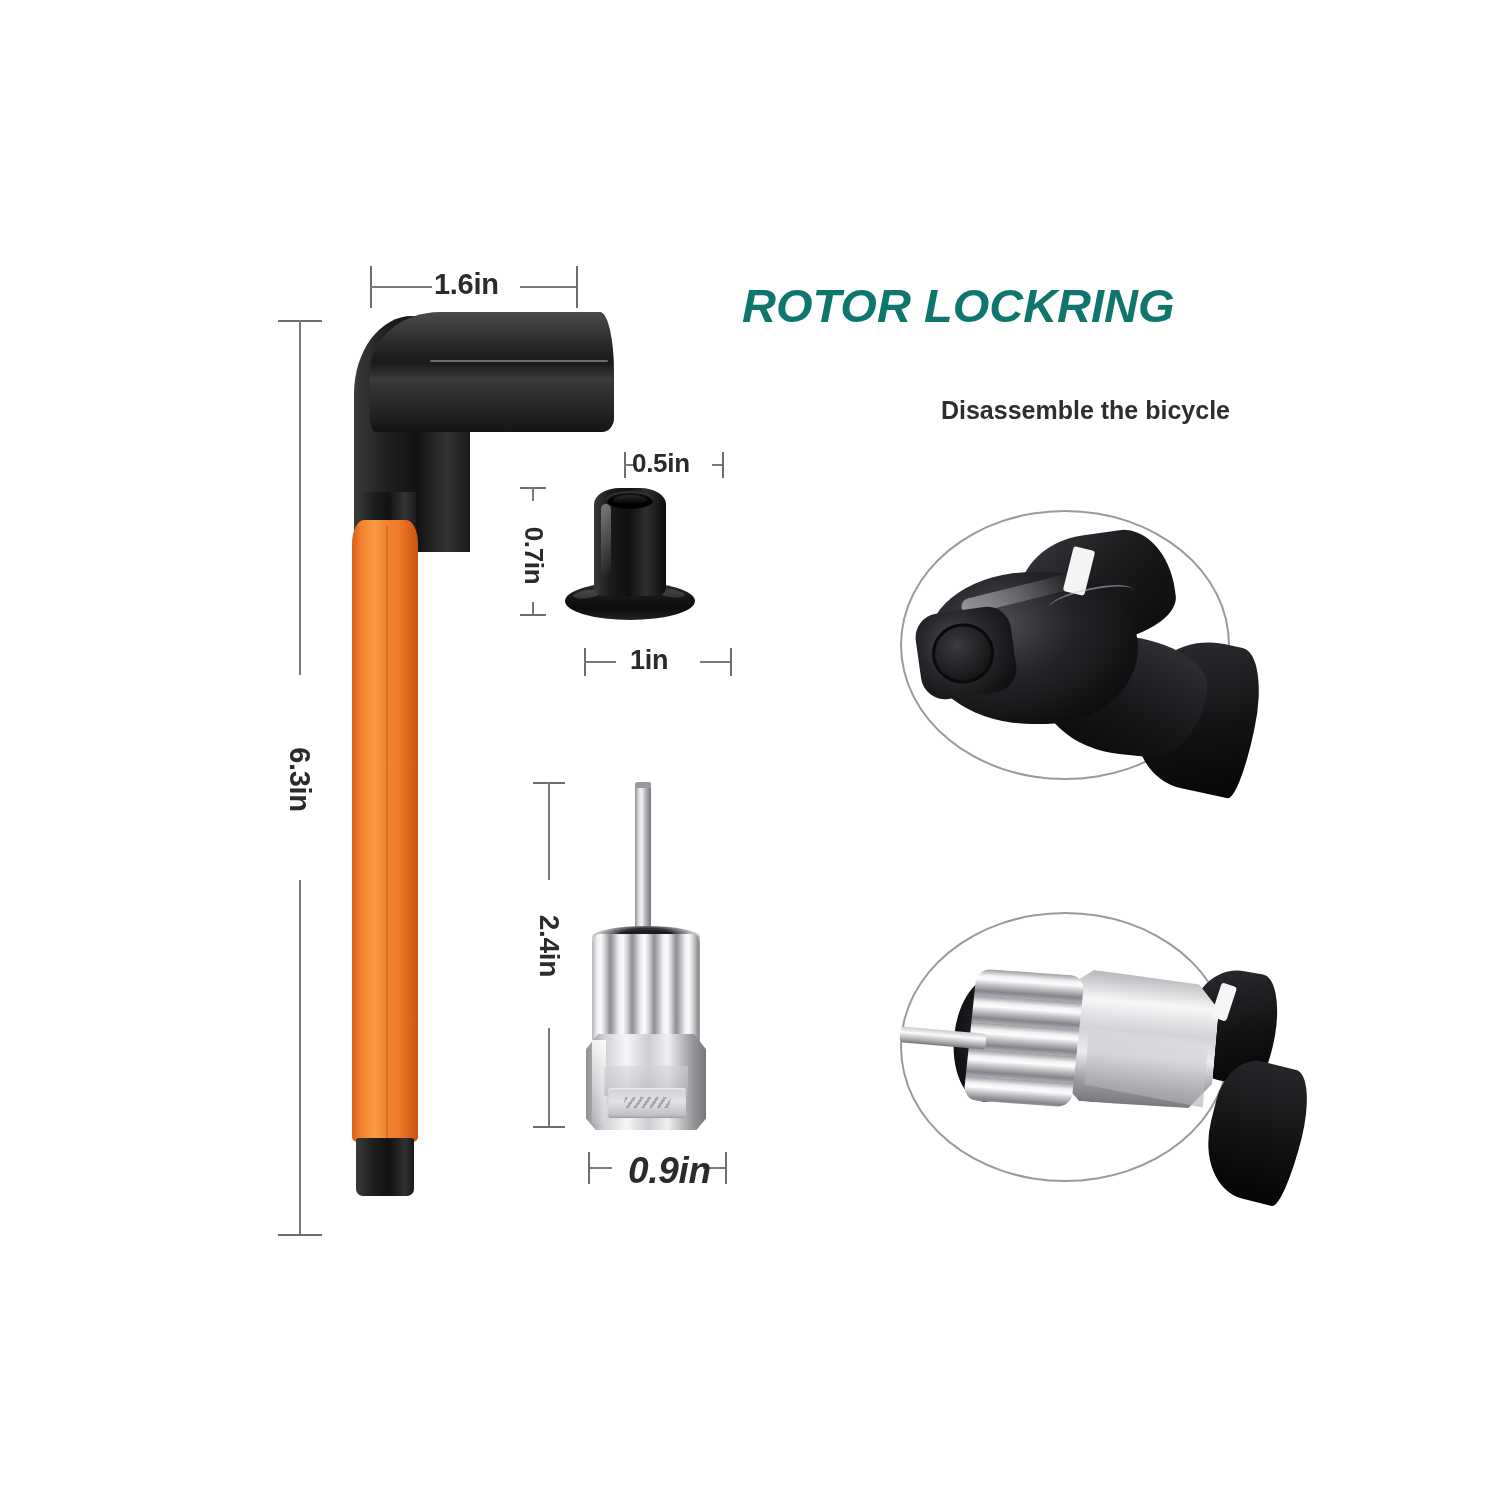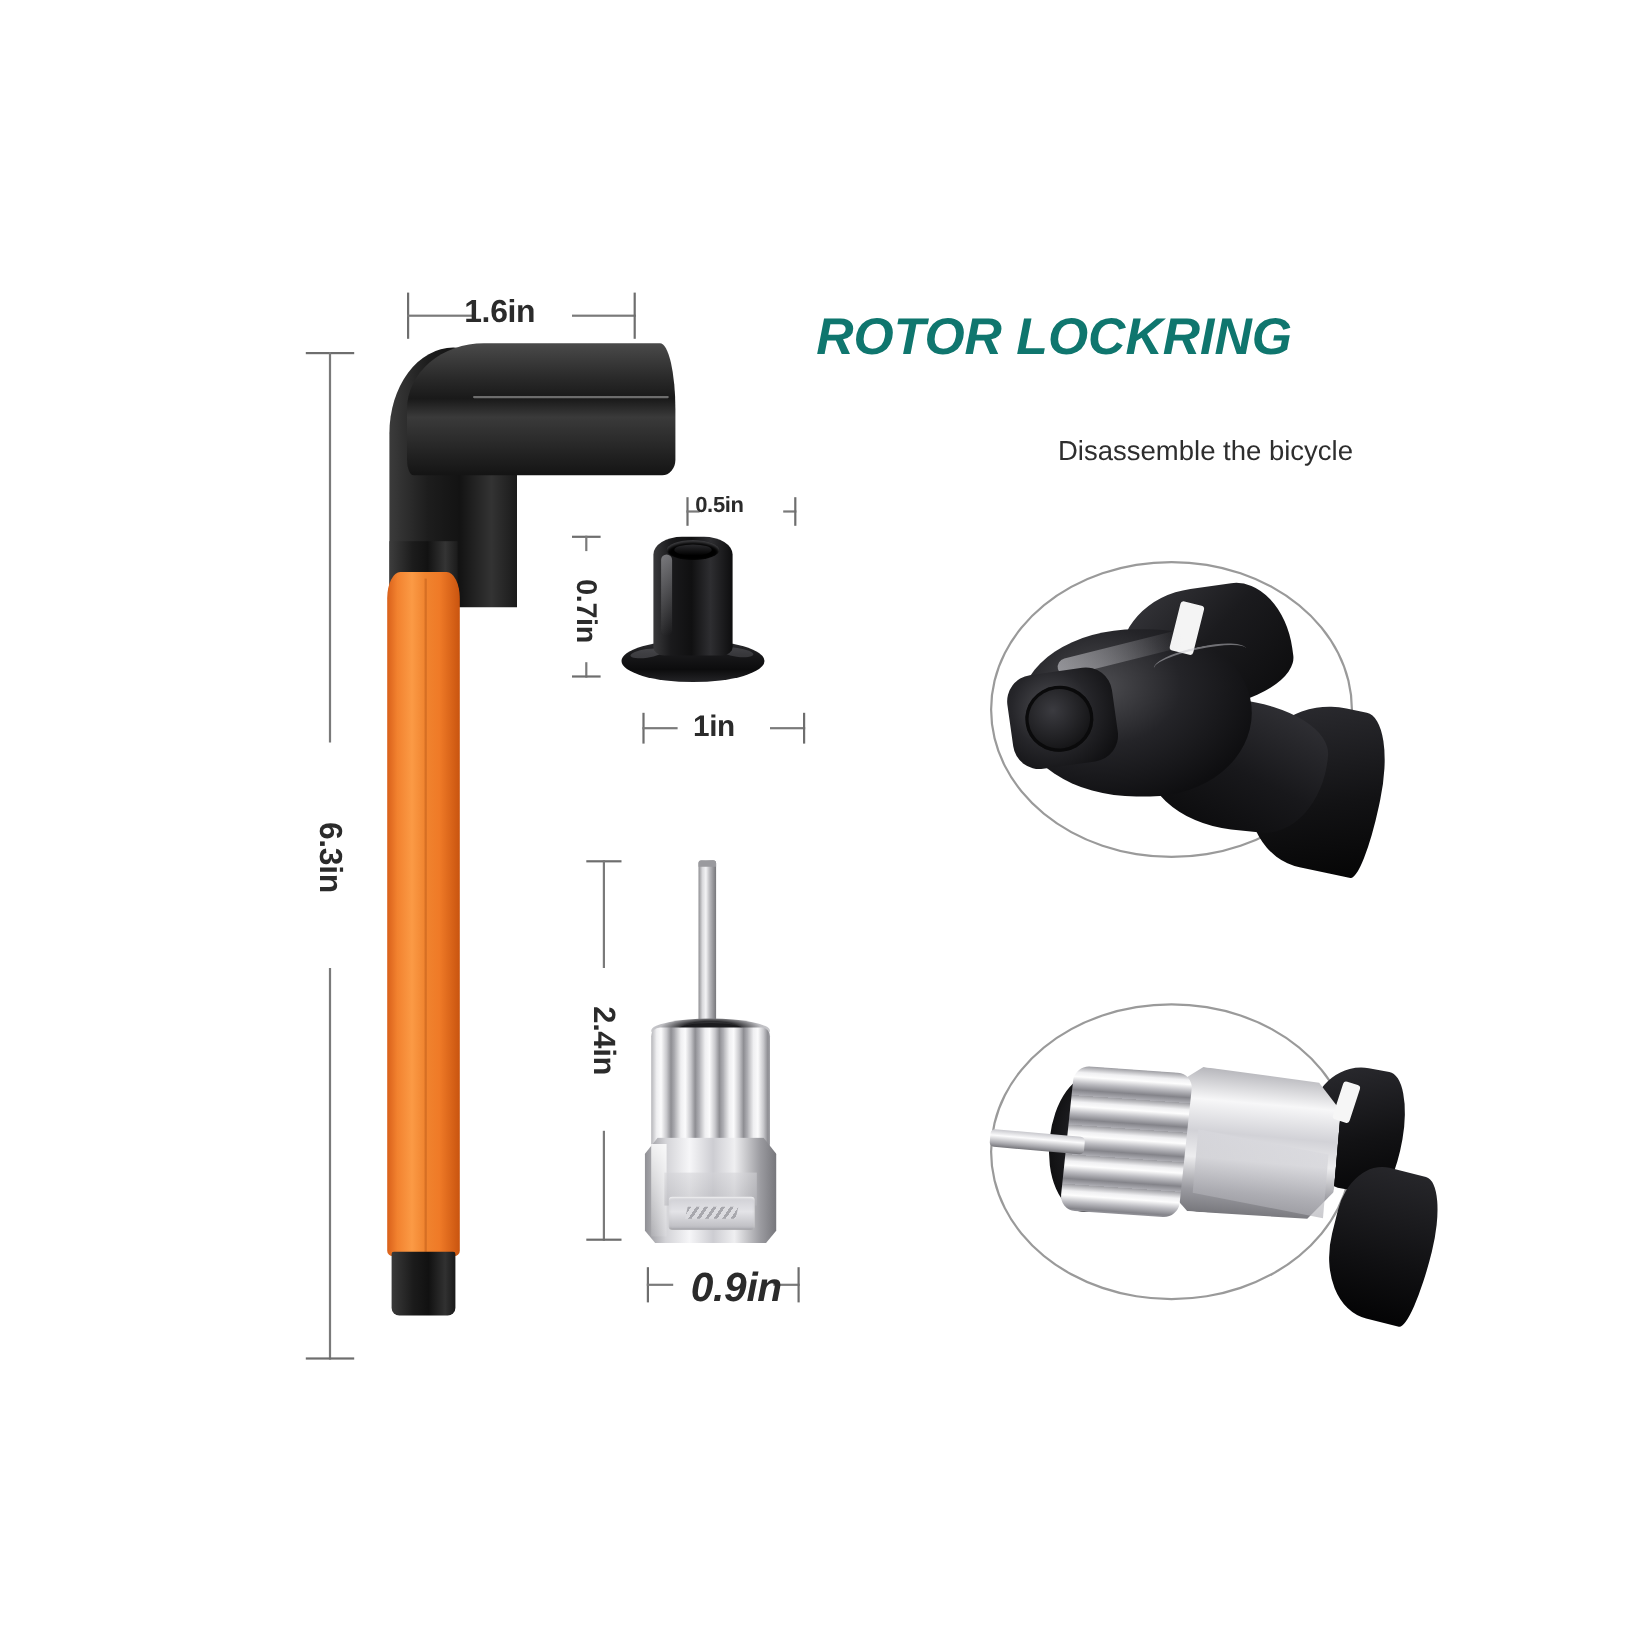--- a/index.html
+++ b/index.html
@@ -33,21 +33,21 @@
     font-style:italic;
     font-weight:bold;
     line-height:1.03;
     letter-spacing:0px;
     text-align:left;
   }
   .headline .l1, .headline .l2 { display:block; }
   .headline .l2 { padding-left:22px; }
   .subhead {
     position:absolute;
-    font-weight:normal;
+    font-weight:bold;
     color:#2e2e2e;
     text-align:right;
     line-height:1.18;
   }
   .subhead span { display:block; }
 
   
   #hexkey { position:absolute; left:330px; top:312px; width:290px; height:895px; }
   .hk-arm {
     position:absolute;
@@ -300,21 +300,21 @@
 
   <div class="subhead" style="left:790px; top:396px; width:440px; font-size:25px;">
     <span>Disassemble the bicycle</span>
   </div>
 
   <div>
     <div class="dim-cap-v" style="left:370px; top:266px; height:42px;"></div>
     <div class="dim-line-h" style="left:370px; top:286px; width:62px;"></div>
     <div class="dim-line-h" style="left:520px; top:286px; width:58px;"></div>
     <div class="dim-cap-v" style="left:576px; top:266px; height:42px;"></div>
-    <div class="dim-label" style="left:422px; top:268px; font-size:29px;">1.6in</div>
+    <div class="dim-label" style="left:434px; top:268px; font-size:29px;">1.6in</div>
   </div>
 
   <div>
     <div class="dim-cap-h" style="left:278px; top:320px; width:44px;"></div>
     <div class="dim-line-v" style="left:299px; top:320px; height:355px;"></div>
     <div class="dim-line-v" style="left:299px; top:880px; height:356px;"></div>
     <div class="dim-cap-h" style="left:278px; top:1234px; width:44px;"></div>
     <div class="dim-label vert" style="left:254px; top:763px; width:90px; text-align:center; font-size:29px; transform:rotate(90deg);">6.3in</div>
   </div>
 
@@ -324,21 +324,21 @@
     <div class="hk-shaft-upper"></div>
     <div class="hk-grip"></div>
     <div class="hk-tip"></div>
   </div>
 
   <div>
     <div class="dim-cap-v" style="left:624px; top:452px; height:26px;"></div>
     <div class="dim-line-h" style="left:624px; top:464px; width:12px;"></div>
     <div class="dim-line-h" style="left:712px; top:464px; width:12px;"></div>
     <div class="dim-cap-v" style="left:722px; top:452px; height:26px;"></div>
-    <div class="dim-label" style="left:632px; top:448px; font-size:20px;text-align:center;">0.5in</div>
+    <div class="dim-label" style="left:632px; top:448px; font-size:26px;text-align:center;">0.5in</div>
   </div>
 
   <div>
     <div class="dim-cap-h" style="left:520px; top:487px; width:26px;"></div>
     <div class="dim-line-v" style="left:532px; top:487px; height:14px;"></div>
     <div class="dim-line-v" style="left:532px; top:602px; height:14px;"></div>
     <div class="dim-cap-h" style="left:520px; top:614px; width:26px;"></div>
     <div class="dim-label vert" style="left:492px; top:540px; width:82px; text-align:center; font-size:26px; transform:rotate(90deg);">0.7in</div>
   </div>
 

